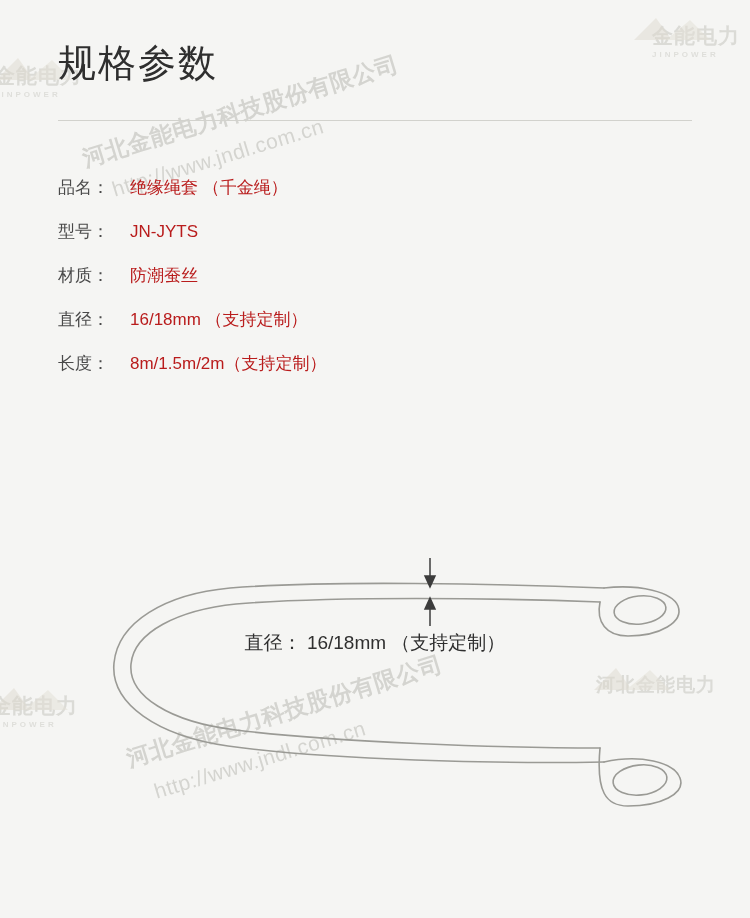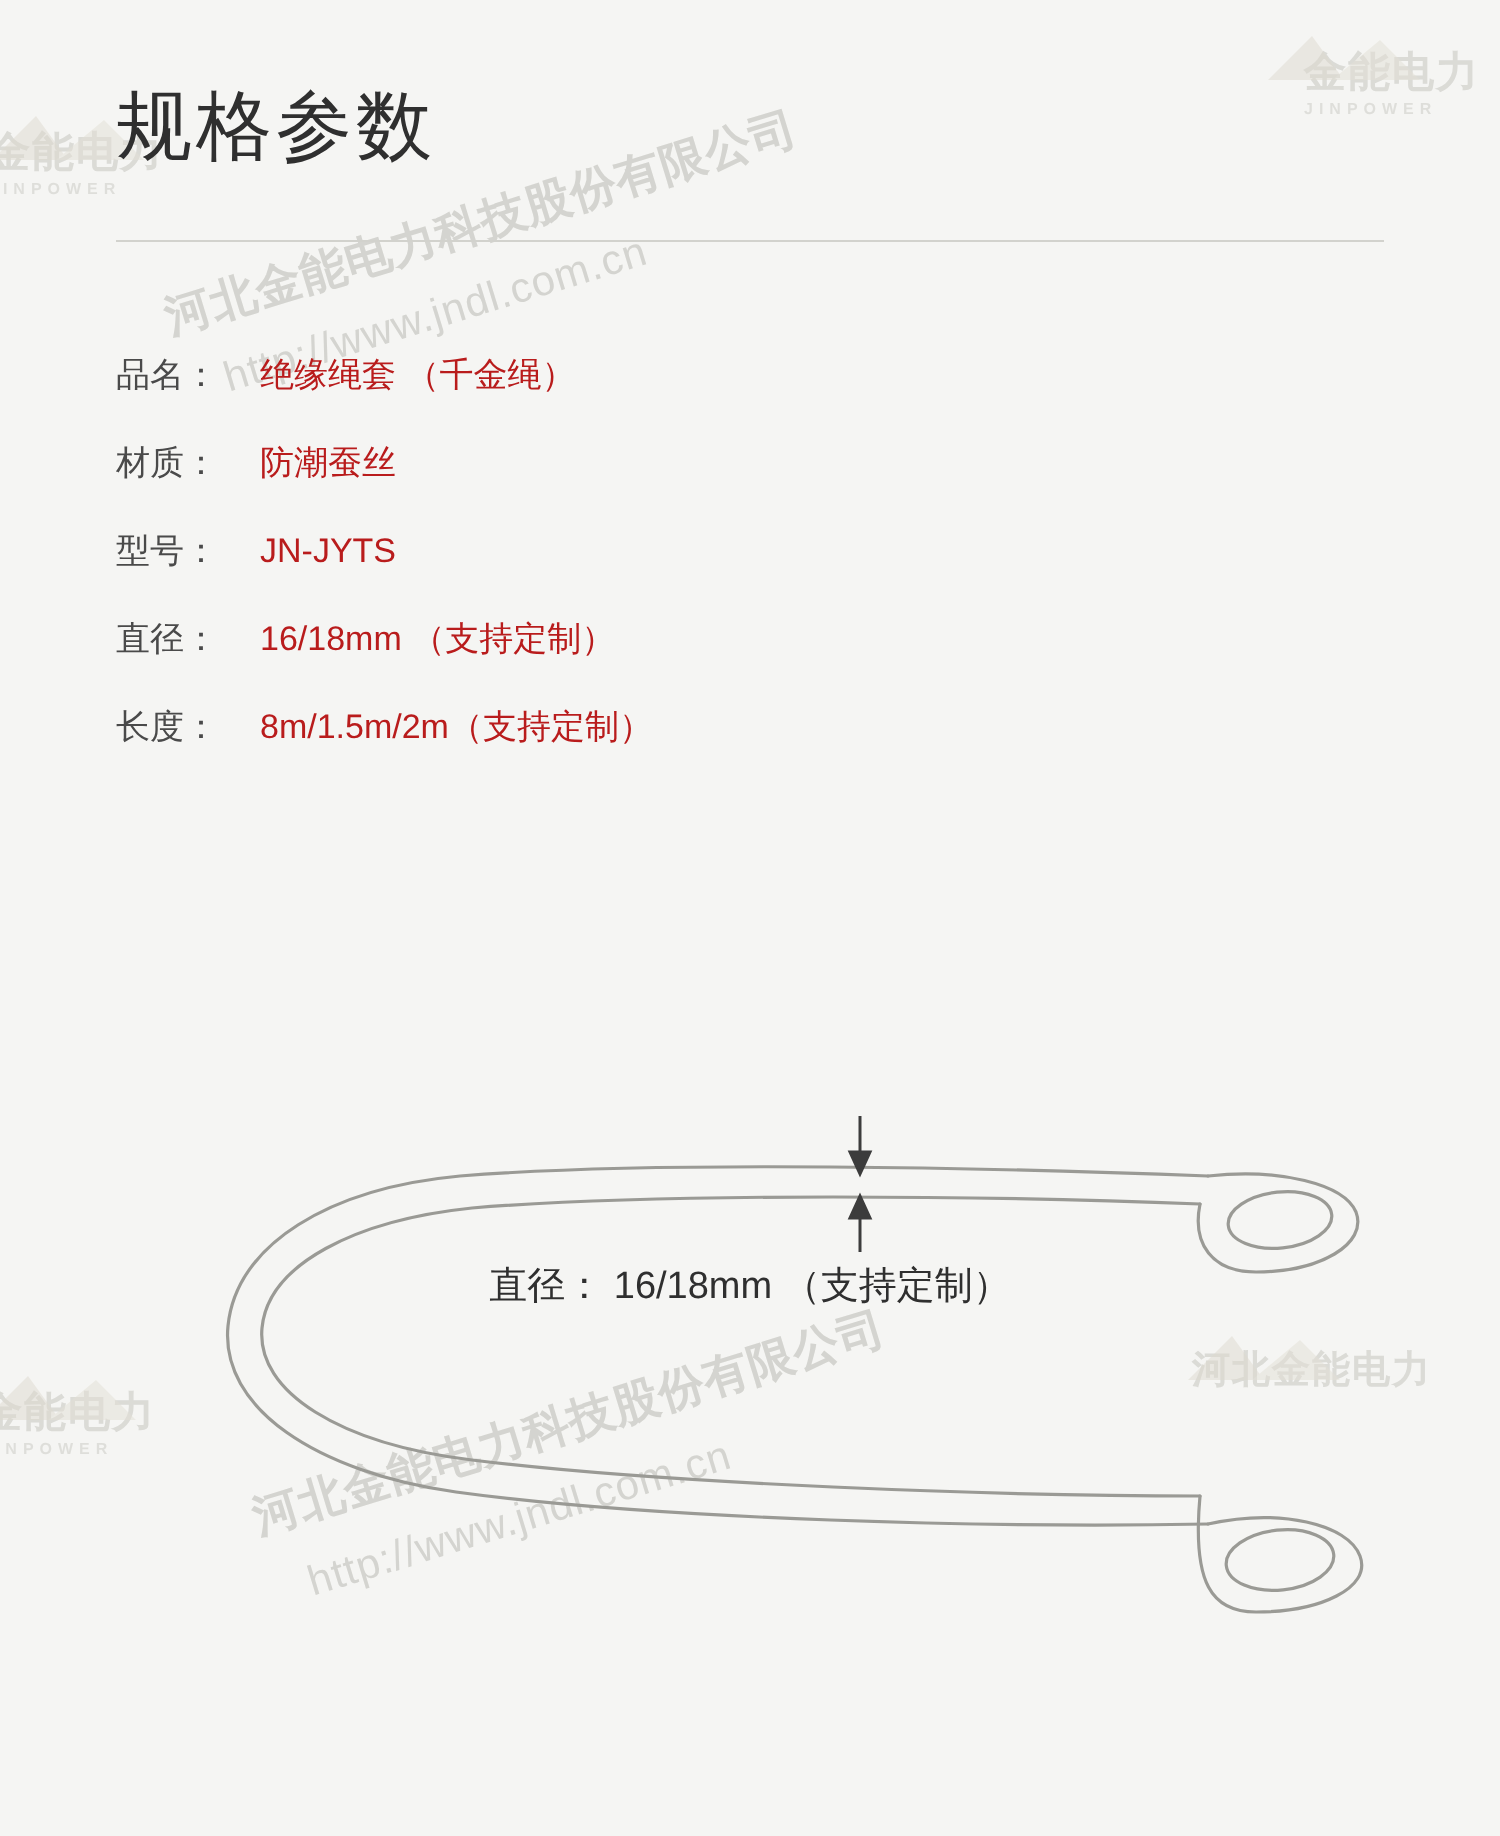--- a/index.html
+++ b/index.html
@@ -183,26 +183,26 @@
 
   <div class="page-title">规格参数</div>
   <div class="title-rule"></div>
 
   <div class="spec-list">
     <div class="spec-row">
       <span class="spec-label">品名：</span>
       <span class="spec-value">绝缘绳套 （千金绳）</span>
     </div>
     <div class="spec-row">
+      <span class="spec-label">型号：</span>
+      <span class="spec-value">JN-JYTS</span>
+    </div>
+    <div class="spec-row">
       <span class="spec-label">材质：</span>
       <span class="spec-value">防潮蚕丝</span>
-    </div>
-    <div class="spec-row">
-      <span class="spec-label">型号：</span>
-      <span class="spec-value">JN-JYTS</span>
     </div>
     <div class="spec-row">
       <span class="spec-label">直径：</span>
       <span class="spec-value">16/18mm （支持定制）</span>
     </div>
     <div class="spec-row">
       <span class="spec-label">长度：</span>
       <span class="spec-value">8m/1.5m/2m（支持定制）</span>
     </div>
   </div>

